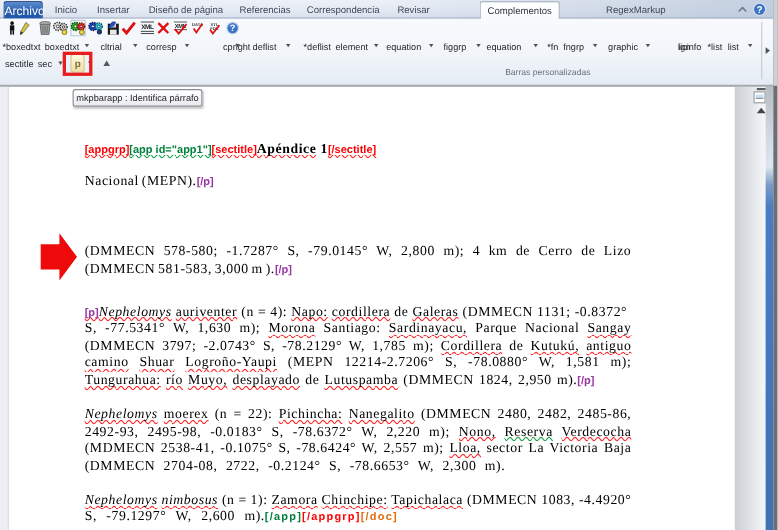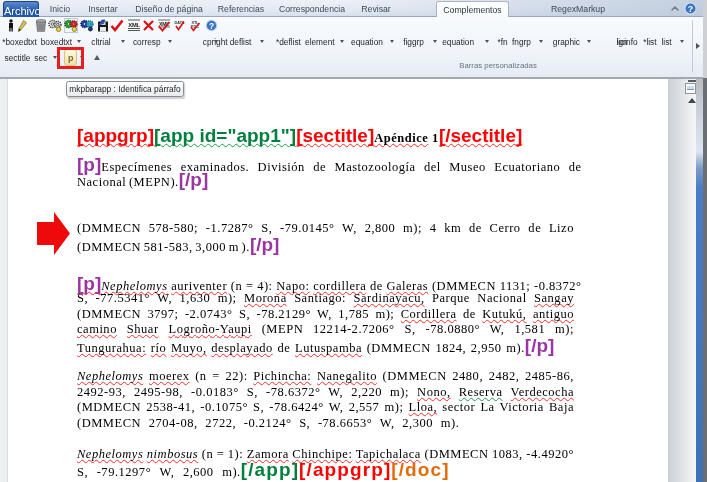--- a/index.html
+++ b/index.html
@@ -58,21 +58,21 @@
   
   #tip{left:66px;top:81px;width:116px;height:14px;border:1px solid #868b94;border-radius:2.5px;
     background:linear-gradient(to bottom,#fff 0%,#f2f3f5 60%,#e8eaed 100%);
     box-shadow:1px 1.5px 1.5px rgba(0,0,0,.2);z-index:40;}
   #tip span{display:block;text-align:center;font-size:8.4px;color:#1e1e1e;margin-top:1.5px;}
   
   #arrow{left:36px;top:211px;z-index:30;}
   .para{position:absolute;left:77px;width:497px;font-family:"Liberation Serif",serif;
         font-size:12.5px;letter-spacing:0.52px;line-height:15.55px;color:#000;}
   .ln,.lnl{text-align:left;height:15.55px;white-space:nowrap;}
-  .tg{font-family:"Liberation Sans",sans-serif;font-weight:bold;font-size:19px;letter-spacing:0px;}
+  .tg{font-family:"Liberation Sans",sans-serif;font-weight:bold;font-size:10px;letter-spacing:0px;}
   .r{color:#ff0000;}
   .g{color:#00803c;}
   .pu{color:#9a35a3;}
   .o{color:#e36c0a;}
   .sq{text-decoration:underline;text-decoration-style:wavy;text-decoration-color:#ff2a2a;
       text-decoration-thickness:1px;text-underline-offset:0.5px;text-decoration-skip-ink:none;}
   .sg{text-decoration:underline;text-decoration-style:wavy;text-decoration-color:#1d9e50;
       text-decoration-thickness:1px;text-underline-offset:0.5px;text-decoration-skip-ink:none;}
   i.sq{text-decoration:underline wavy #ff2a2a;text-decoration-thickness:1px;text-underline-offset:0.5px;}
   .bd{font-weight:bold;}
@@ -262,21 +262,20 @@
     <span>mkpbarapp : Identifica párrafo</span>
   </div>
   <svg id="arrow" class="abs" width="36" height="46" viewBox="0 0 36 46">
     <polygon points="1,11 18,11 18,1 34,22.5 18,44 18,34 1,34" fill="#ee0a0a"></polygon>
   </svg>
 
   <div class="para" style="top:127.7px;">
     <div class="lnl" style="word-spacing:0.02px"><span class="tg r sq">[appgrp]</span><span class="tg g sg">[app id="app1"]</span><span class="tg r sq">[sectitle]</span><span class="bd"><span class="sq">Apéndice</span> 1</span><span class="tg r sq">[/sectitle]</span></div>
   </div>
   <div class="para" style="top:156.6px;">
-    <div class="ln" style="word-spacing:4.77px"><span class="tg pu">[p]</span>Especímenes examinados. División de Mastozoología del Museo Ecuatoriano de</div>
     <div class="lnl" style="word-spacing:-1.00px">Nacional (MEPN).<span class="tg pu">[/p]</span></div>
   </div>
   <div class="para" style="top:221.0px;">
     <div class="ln" style="word-spacing:4.09px">(DMMECN 578-580; -1.7287° S, -79.0145° W, 2,800 m); 4 km de Cerro de Lizo</div>
     <div class="lnl" style="word-spacing:-1.00px">(DMMECN 581-583, 3,000 m ).<span class="tg pu">[/p]</span></div>
   </div>
   <div class="para" style="top:275.8px;">
     <div class="ln" style="word-spacing:0.03px"><span class="tg pu sq">[p]</span><i class="sq">Nephelomys</i> <span class="sq">auriventer</span> (n = 4): <span class="sq">Napo:</span> <span class="sq">cordillera</span> de <span class="sq">Galeras</span> (DMMECN 1131; -0.8372°</div>
     <div class="ln" style="word-spacing:3.79px">S, -77.5341° W, 1,630 m); <span class="sq">Morona</span> Santiago: <span class="sq">Sardinayacu,</span> Parque Nacional <span class="sq">Sangay</span></div>
     <div class="ln" style="word-spacing:2.74px">(DMMECN 3797; -2.0743° S, -78.2129° W, 1,785 m); <span class="sq">Cordillera</span> de <span class="sq">Kutukú,</span> <span class="sq">antiguo</span></div>

